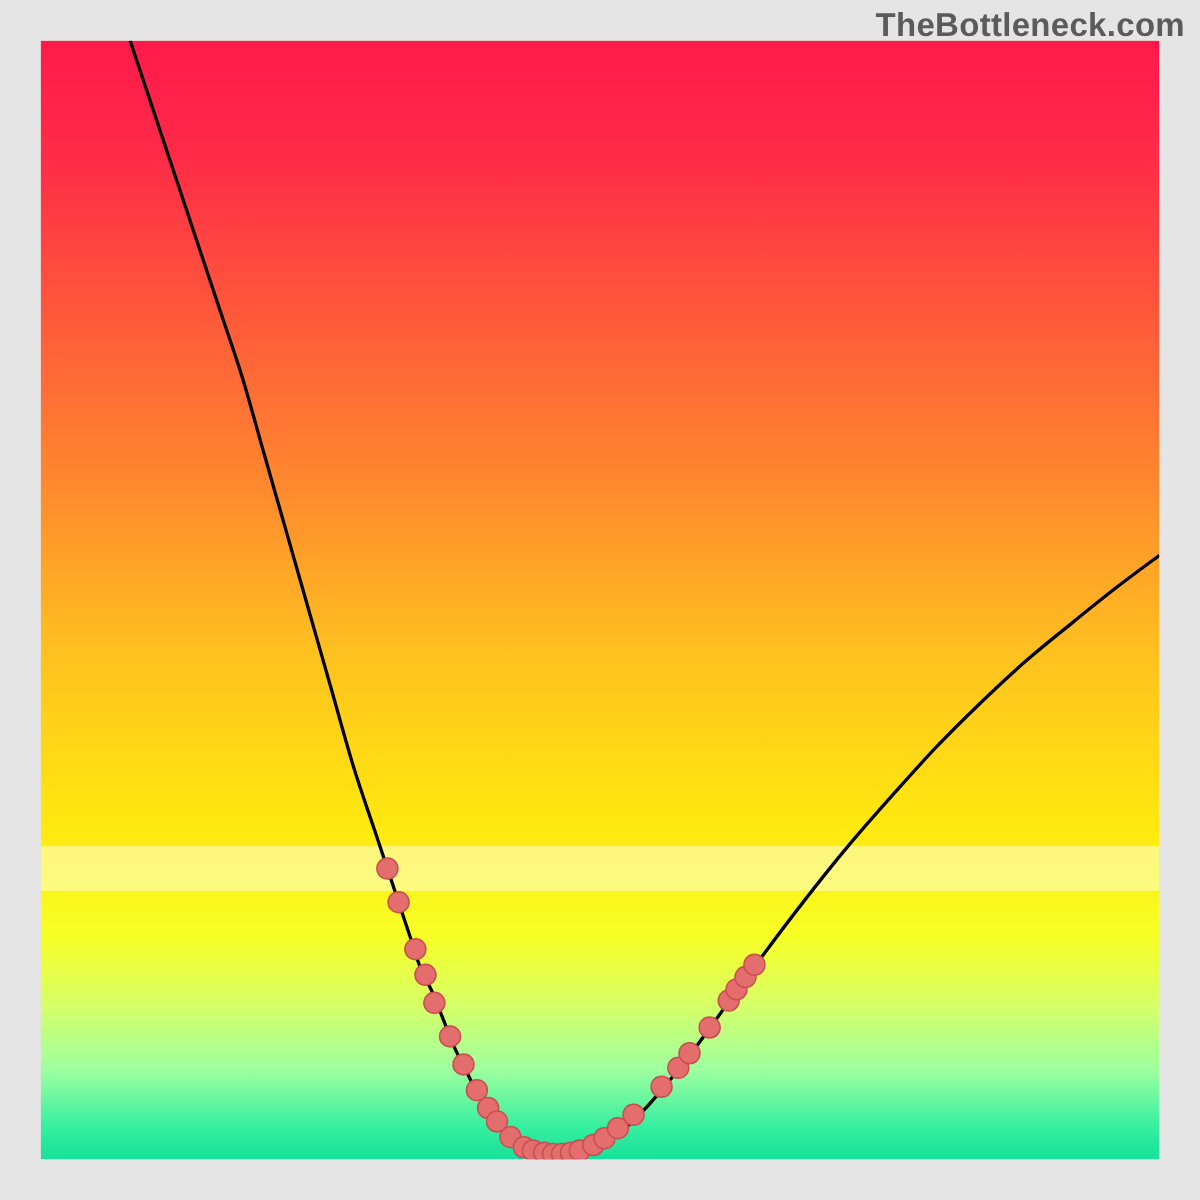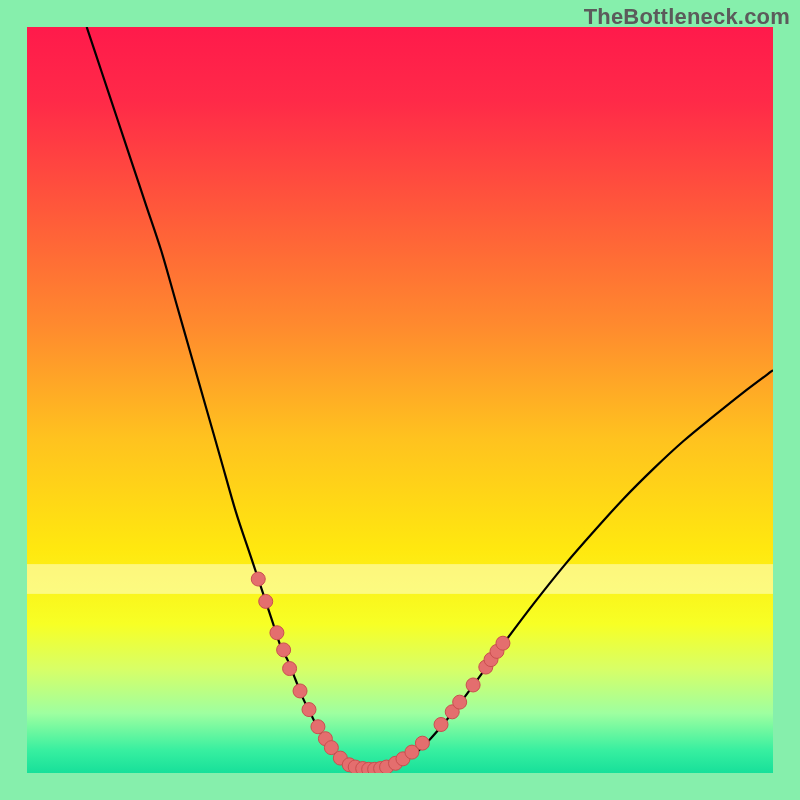--- a/index.html
+++ b/index.html
@@ -9,21 +9,21 @@
     height: 800px;
     background: #000;
     overflow: hidden;
   }
   .frame {
     position: absolute;
     left: 0;
     top: 0;
     width: 800px;
     height: 800px;
-    background: #86efac;
+    background: #e5e5e5;
   }
   .plot {
     position: absolute;
     left: 27px;
     top: 27px;
     width: 746px;
     height: 746px;
     overflow: hidden;
   }
   .watermark {

